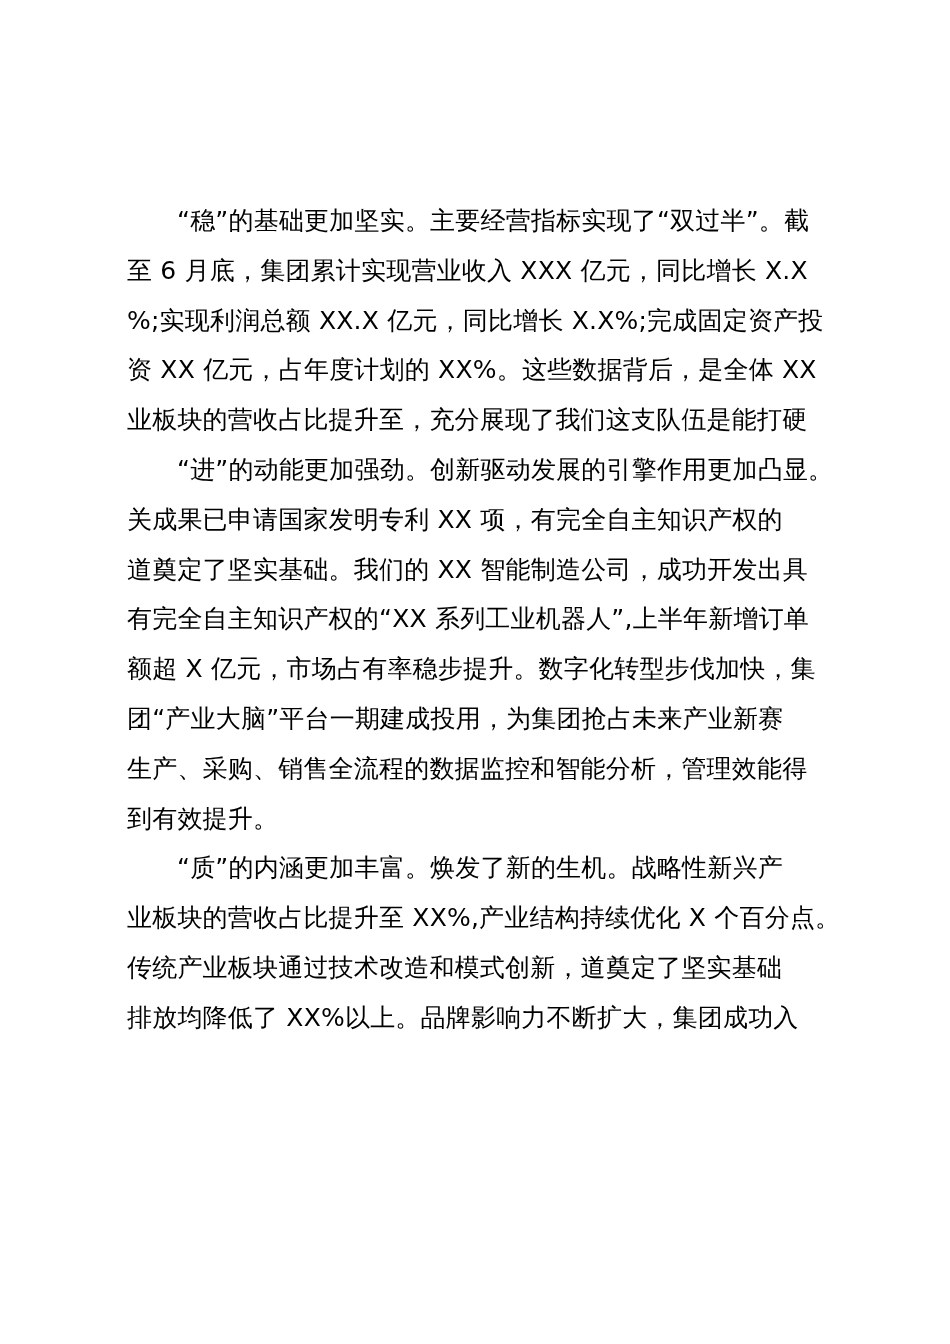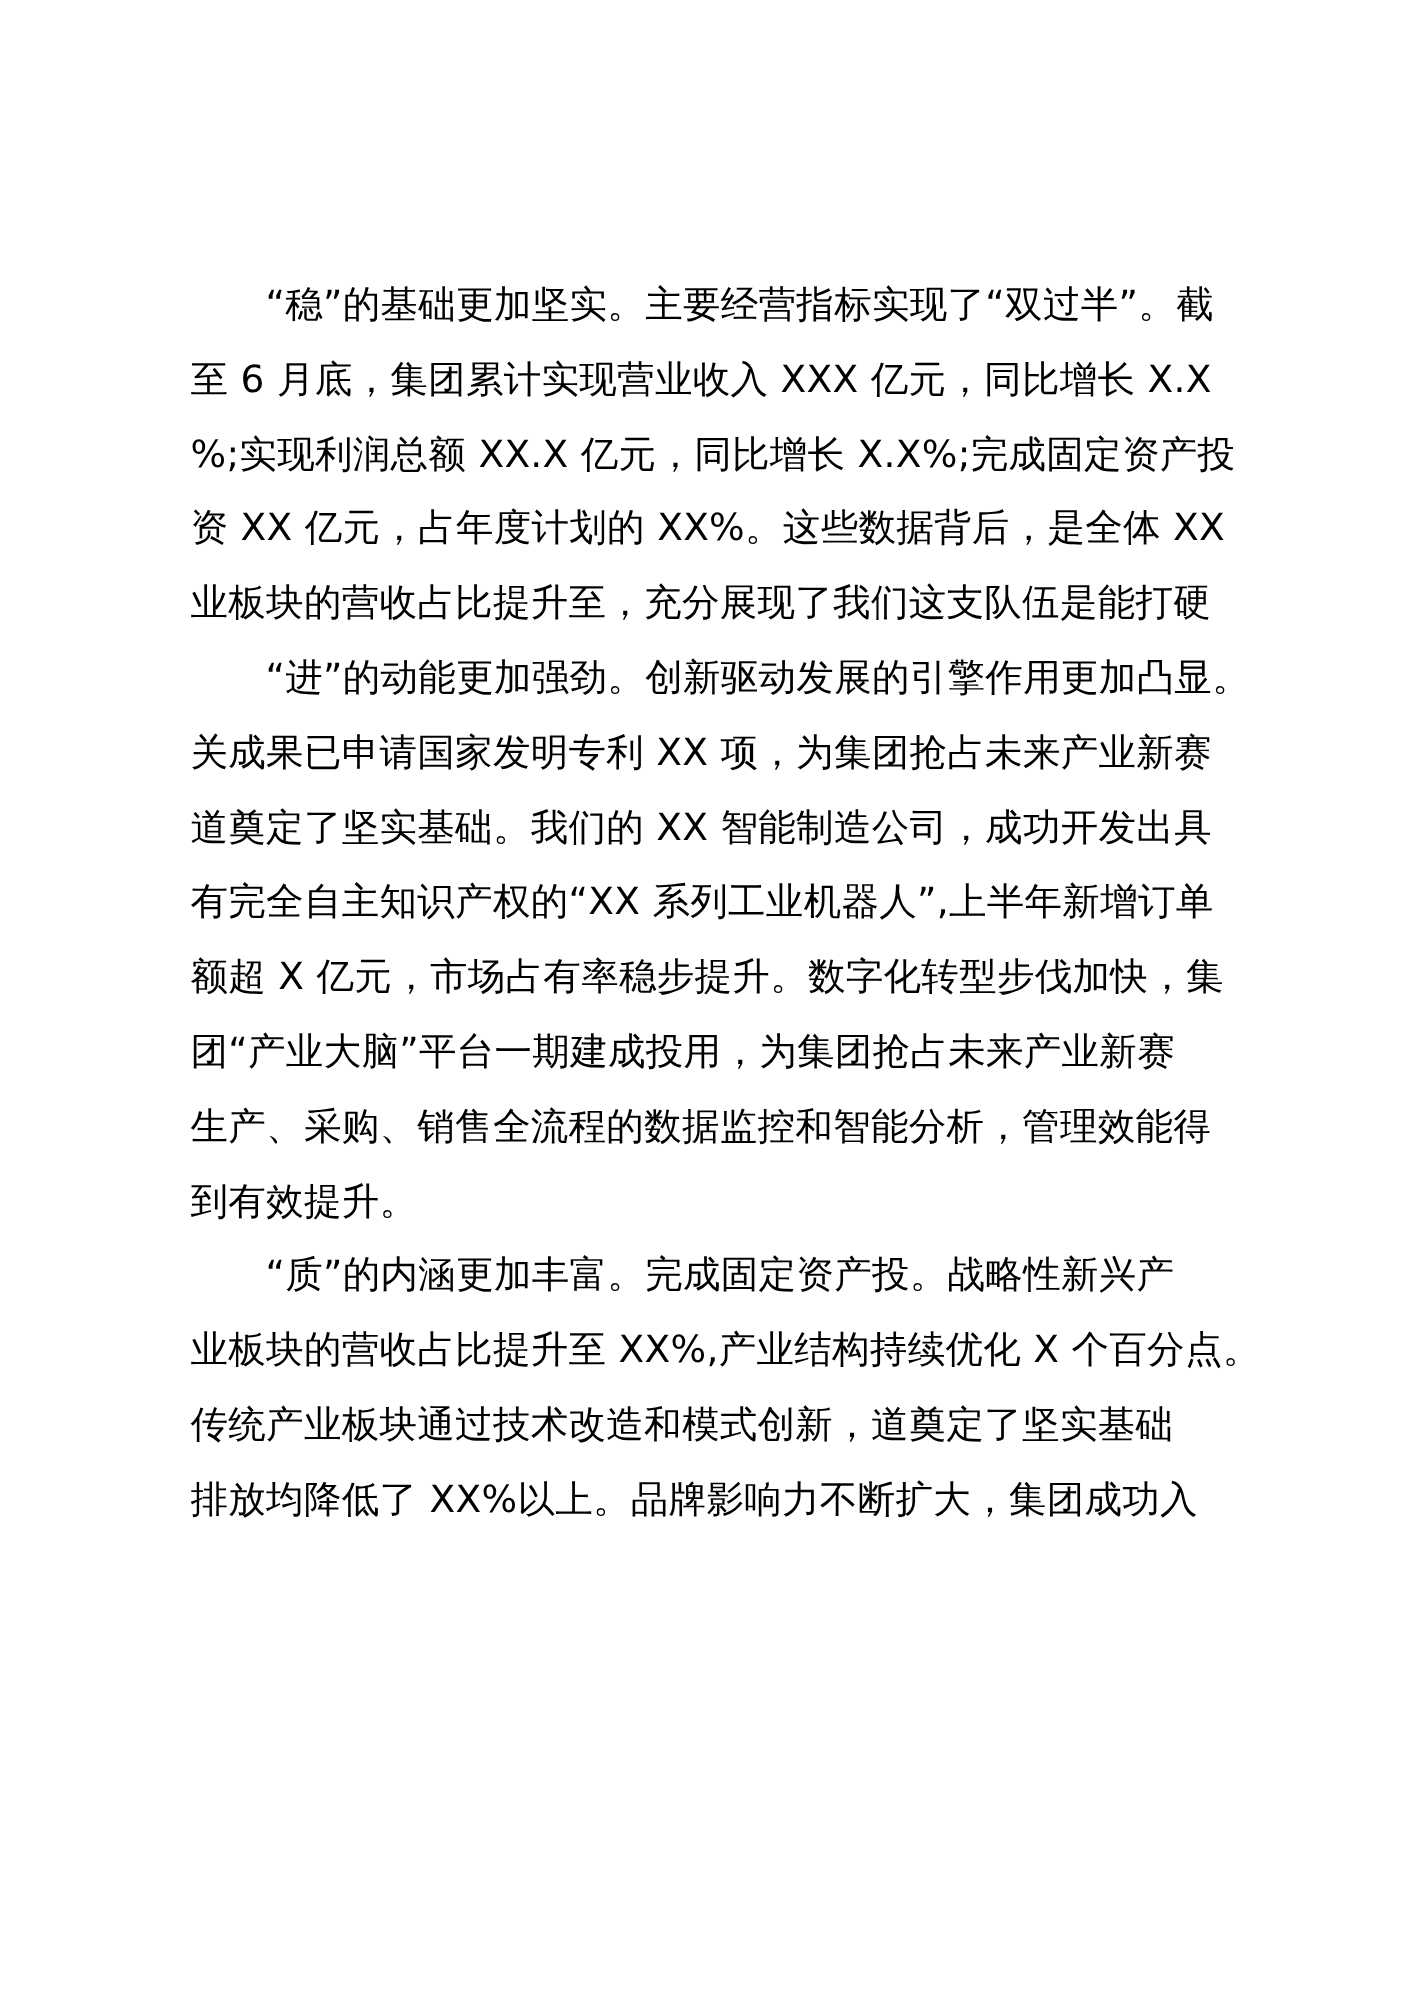--- a/index.html
+++ b/index.html
@@ -11,21 +11,21 @@
       width: 950px;
       height: 1344px;
       position: relative;
       overflow: hidden;
       font-family: "DejaVu Sans", "Liberation Sans", sans-serif;
       color: #000000;
     }
     .page {
       position: absolute;
       left: 127px;
-      top: 178px;
+      top: 196px;
       width: 700px;
     }
     .line {
       height: 49.8px;
       line-height: 49.8px;
       font-size: 25px;
       white-space: nowrap;
       letter-spacing: 0.2px;
     }
     .line.indent {
@@ -38,27 +38,27 @@
 <div class="page">
   <div>
     <div class="line indent">“稳”的基础更加坚实。主要经营指标实现了“双过半”。截</div>
     <div class="line">至 6 月底，集团累计实现营业收入 XXX 亿元，同比增长 X.X</div>
     <div class="line">%;实现利润总额 XX.X 亿元，同比增长 X.X%;完成固定资产投</div>
     <div class="line">资 XX 亿元，占年度计划的 XX%。这些数据背后，是全体 XX</div>
     <div class="line">业板块的营收占比提升至，充分展现了我们这支队伍是能打硬</div>
   </div>
   <div>
     <div class="line indent">“进”的动能更加强劲。创新驱动发展的引擎作用更加凸显。</div>
-    <div class="line">关成果已申请国家发明专利 XX 项，为集团抢占未来产业新赛</div>
+    <div class="line">关成果已申请国家发明专利 XX 项，有完全自主知识产权的</div>
     <div class="line">道奠定了坚实基础。我们的 XX 智能制造公司，成功开发出具</div>
     <div class="line">有完全自主知识产权的“XX 系列工业机器人”,上半年新增订单</div>
     <div class="line">额超 X 亿元，市场占有率稳步提升。数字化转型步伐加快，集</div>
     <div class="line">团“产业大脑”平台一期建成投用，为集团抢占未来产业新赛</div>
     <div class="line">生产、采购、销售全流程的数据监控和智能分析，管理效能得</div>
     <div class="line">到有效提升。</div>
   </div>
   <div>
-    <div class="line indent">“质”的内涵更加丰富。完成固定资产投。战略性新兴产</div>
+    <div class="line indent">“质”的内涵更加丰富。焕发了新的生机。战略性新兴产</div>
     <div class="line">业板块的营收占比提升至 XX%,产业结构持续优化 X 个百分点。</div>
     <div class="line">传统产业板块通过技术改造和模式创新，道奠定了坚实基础</div>
     <div class="line">排放均降低了 XX%以上。品牌影响力不断扩大，集团成功入</div>
   </div>
 </div>
 
 </body></html>

